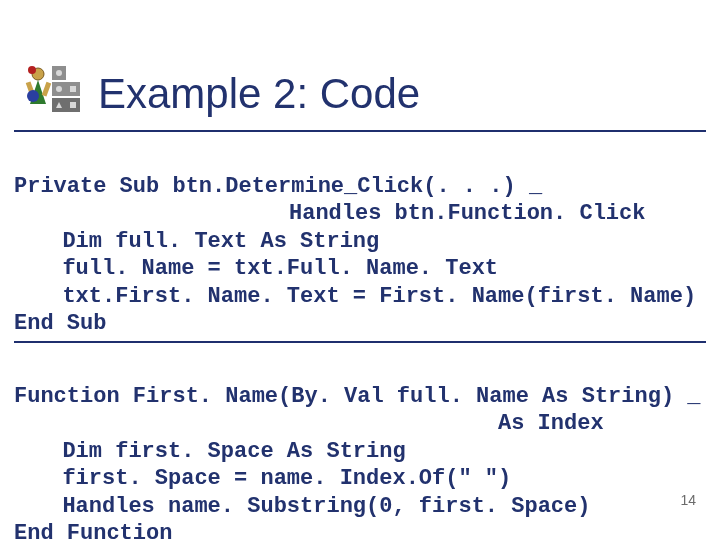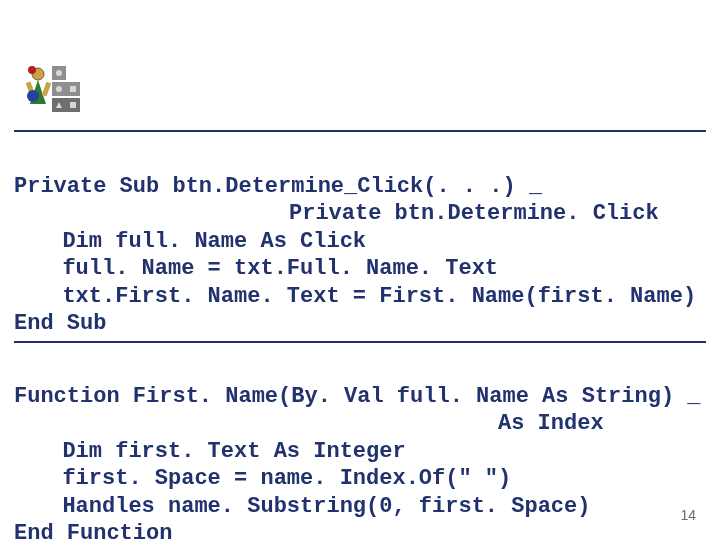--- a/index.html
+++ b/index.html
@@ -68,21 +68,21 @@
   }
   .code-block.block1 { top: 145px; }
   .code-block.block2 { top: 355px; }
   .line { white-space: pre; }
   .ind1 { padding-left: 2.2em; }
   .ind-handles { padding-left: 12.5em; }
   .ind-asstring { padding-left: 22em; }
   .page-num {
     position: absolute;
     right: 24px;
-    bottom: 17px;
+    bottom: 32px;
     font-family: Arial, Helvetica, sans-serif;
     font-size: 14px;
     color: #6b6b6b;
   }
 </style>
 </head>
 <body>
 
 <div class="slide">
 
@@ -103,37 +103,38 @@
         <rect x="48" y="42" width="6" height="6" fill="#d8d8d8"></rect>
 
         <circle cx="16" cy="14" r="6" fill="#c9a24a" stroke="#7a5a1e" stroke-width="1"></circle>
         <circle cx="10" cy="10" r="4" fill="#b42020"></circle>
         <polygon points="16,20 8,44 24,44" fill="#2e7a2e"></polygon>
         <rect x="6" y="22" width="5" height="14" fill="#c9a24a" transform="rotate(-20 8 29)"></rect>
         <rect x="22" y="22" width="5" height="14" fill="#c9a24a" transform="rotate(20 24 29)"></rect>
         <circle cx="11" cy="36" r="6" fill="#2a3fa0"></circle>
       </svg>
     </div>
+    <div class="title-text">Example 2: Code</div>
   </div>
 
   <div class="title-underline"></div>
 
   <div class="code-block block1">
 <span class="line">Private Sub btn.Determine_Click(. . .) _</span>
-<span class="line ind-handles">Private btn.Determine. Click</span>
-<span class="line ind1">Dim full. Name As Click</span>
+<span class="line ind-handles">Handles btn.Function. Click</span>
+<span class="line ind1">Dim full. Text As String</span>
 <span class="line ind1">full. Name = txt.Full. Name. Text</span>
 <span class="line ind1">txt.First. Name. Text = First. Name(first. Name)</span>
 <span class="line">End Sub</span></div>
 
   <div class="section-underline"></div>
 
   <div class="code-block block2">
 <span class="line">Function First. Name(By. Val full. Name As String) _</span>
 <span class="line ind-asstring">As Index</span>
-<span class="line ind1">Dim first. Text As Integer</span>
+<span class="line ind1">Dim first. Space As String</span>
 <span class="line ind1">first. Space = name. Index.Of(" ")</span>
 <span class="line ind1">Handles name. Substring(0, first. Space)</span>
 <span class="line">End Function</span></div>
 
   <div class="page-num">14</div>
 
 </div>
 
 </body></html>

